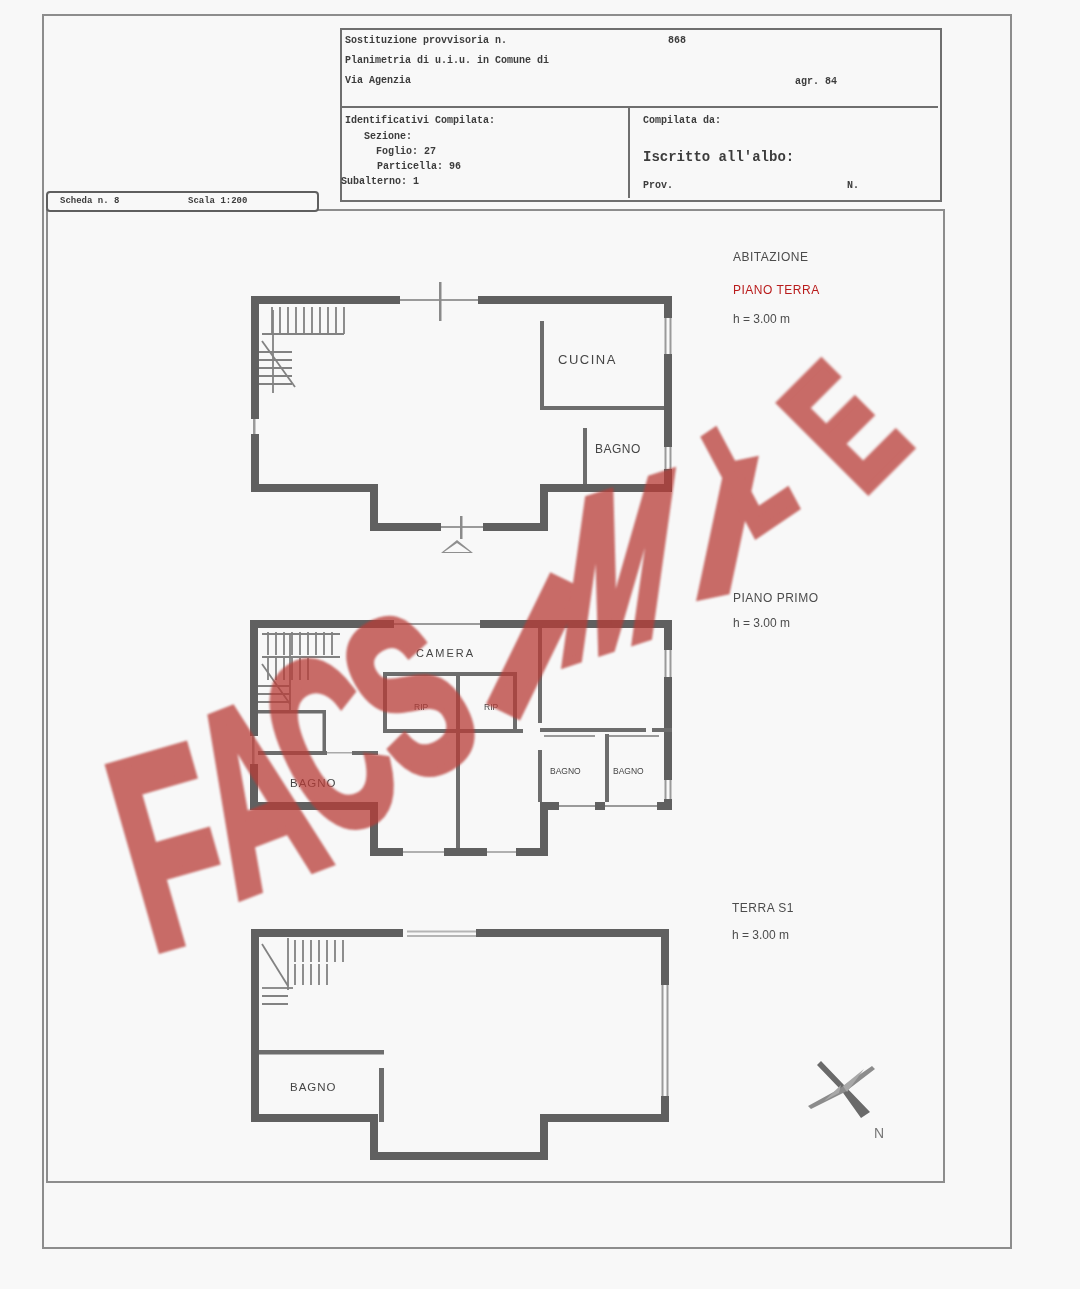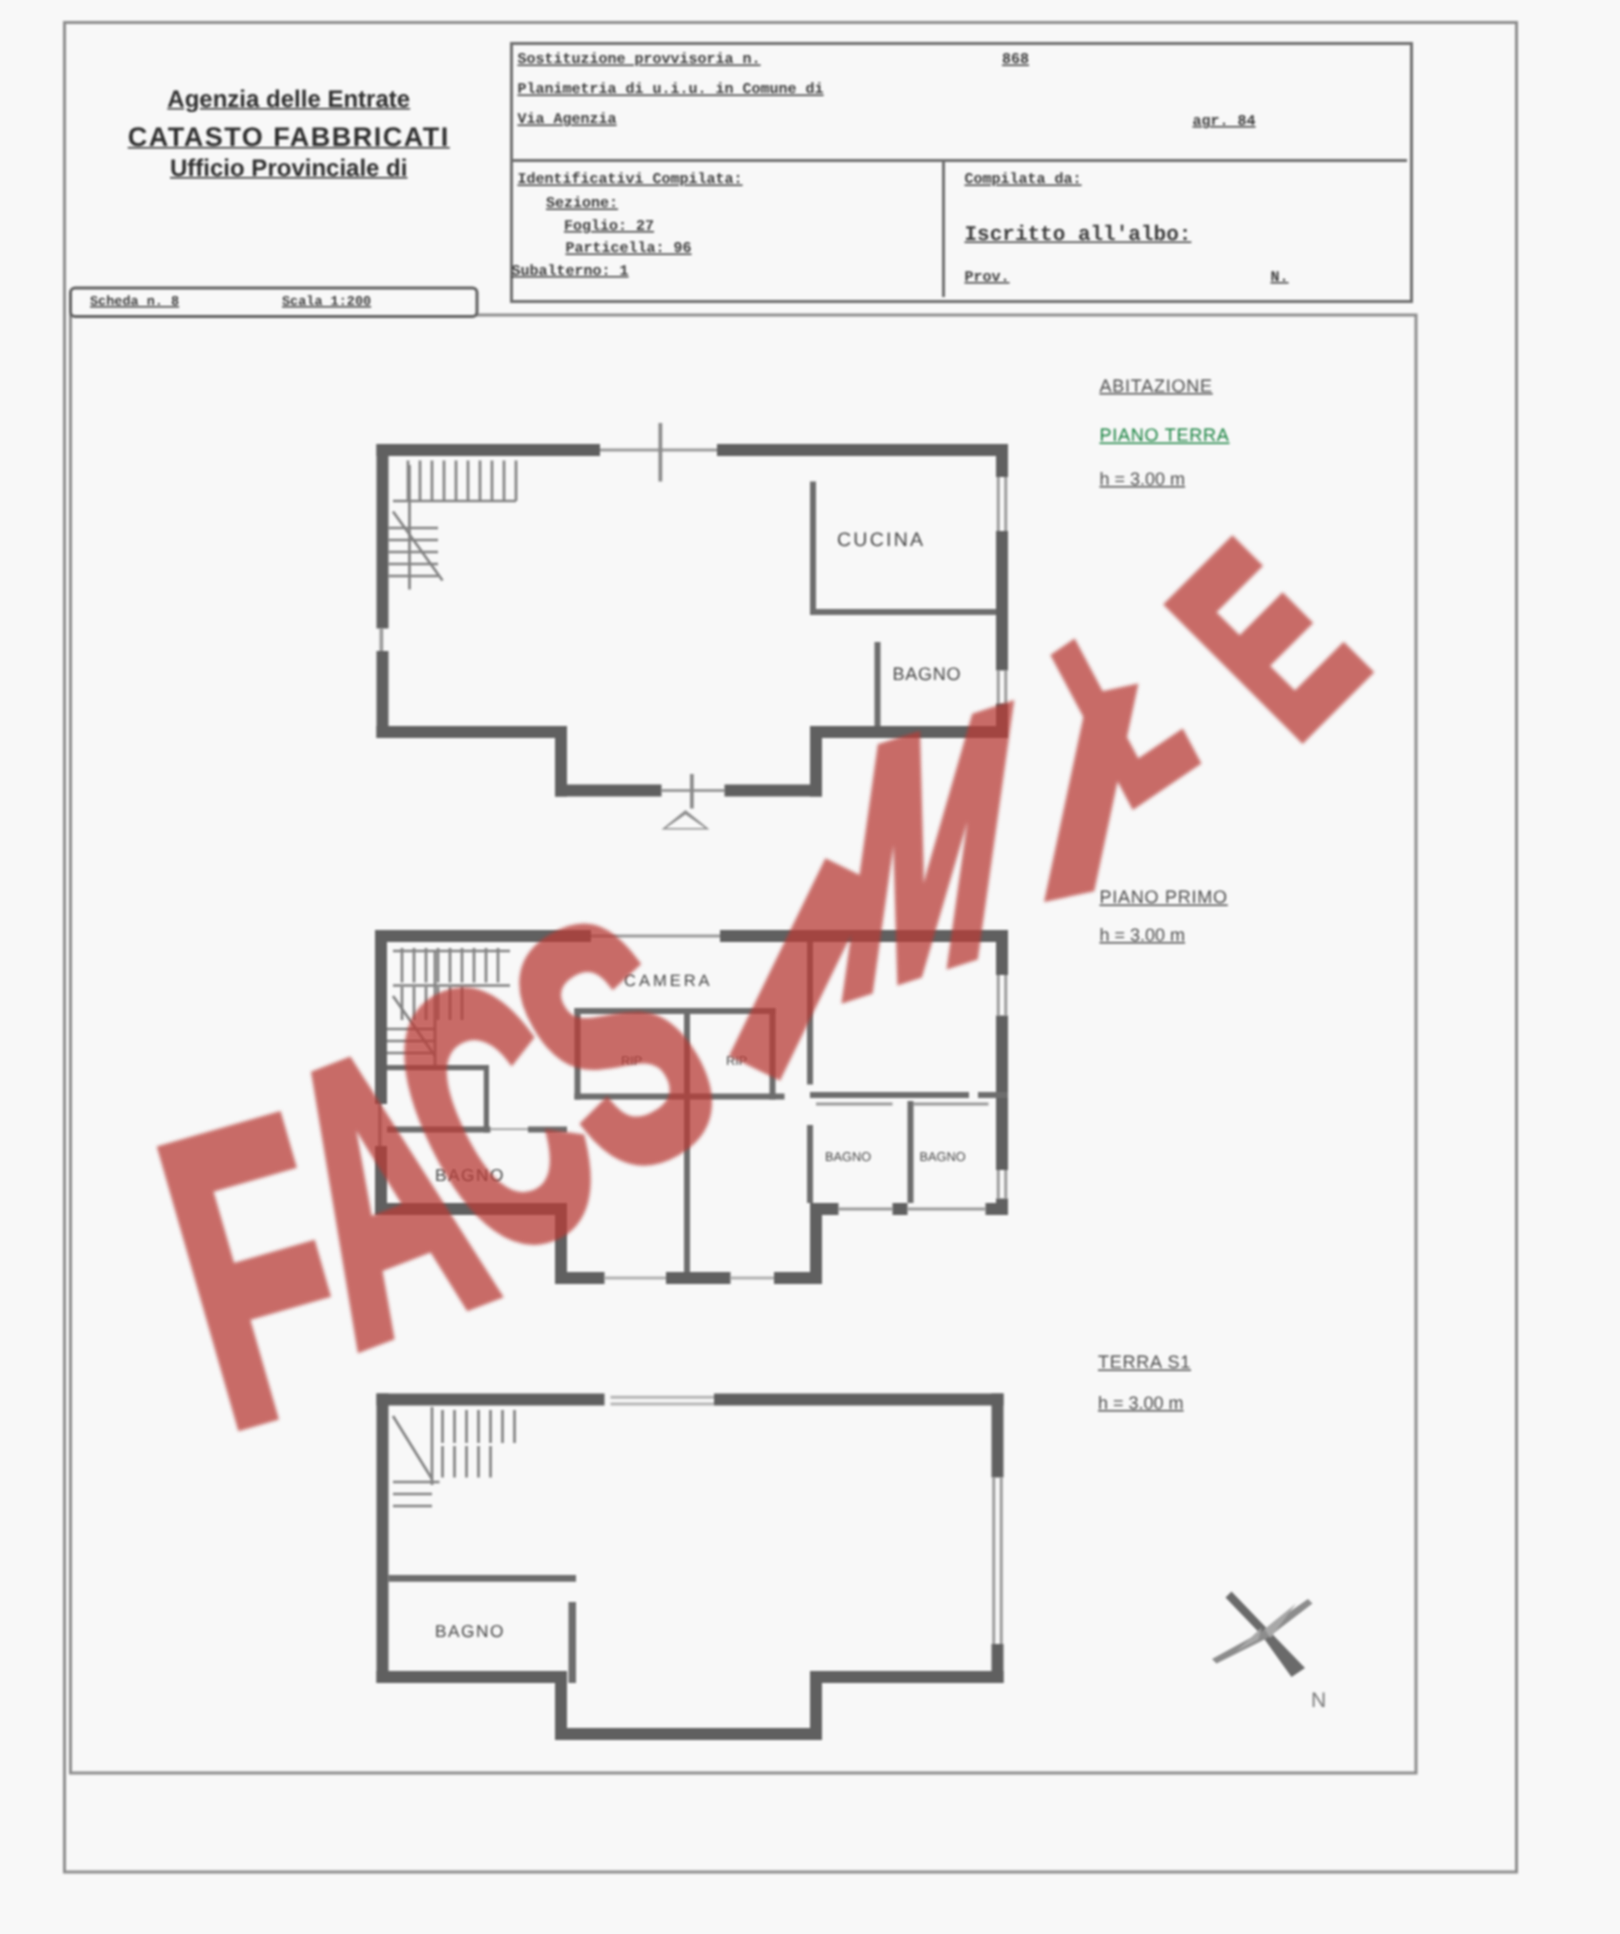--- a/index.html
+++ b/index.html
@@ -1,32 +1,27 @@
 <!DOCTYPE html>
 <html><head>
 <meta charset="utf-8">
 <style>
   html,body{margin:0;padding:0;background:#f8f8f8;}
   .page{position:relative;width:1080px;height:1289px;overflow:hidden;
         font-family:"Liberation Sans",sans-serif;filter:blur(0.65px);}
-  .abs{position:absolute;text-decoration:underline;}
+  .abs{position:absolute;}
   .mono{font-family:"Liberation Mono",monospace;font-weight:bold;color:#3c3c3c;}
   svg{position:absolute;left:0;top:0;}
 </style>
 </head>
 <body>
 <div class="page">
 
 <div class="abs" style="left:42px;top:14px;width:966px;height:1231px;border:2px solid #8d8d8d;"></div>
 
-<div class="abs" style="left:60px;top:58px;width:265px;text-align:center;color:#2e2e2e;">
-  <div style="font-size:16px;font-weight:bold;">Agenzia delle Entrate</div>
-  <div style="font-size:18px;font-weight:bold;letter-spacing:1px;margin-top:5px;">CATASTO FABBRICATI</div>
-  <div style="font-size:16px;font-weight:bold;margin-top:2px;">Ufficio Provinciale di</div>
-</div>
 
 <div class="abs" style="left:340px;top:28px;width:598px;height:170px;border:2px solid #6f6f6f;"></div>
 
 <div class="abs" style="left:340px;top:106px;width:598px;height:2px;background:#6f6f6f;"></div>
 
 <div class="abs" style="left:628px;top:106px;width:2px;height:92px;background:#6f6f6f;"></div>
 
 <div class="abs mono" style="left:345px;top:35px;font-size:10px;">Sostituzione provvisoria n.</div>
 
 <div class="abs mono" style="left:668px;top:35px;font-size:10px;">868</div>
@@ -48,21 +43,21 @@
 <div class="abs mono" style="left:643px;top:180px;font-size:10px;">Prov.</div>
 <div class="abs mono" style="left:847px;top:180px;font-size:10px;">N.</div>
 
 <div class="abs" style="left:46px;top:191px;width:269px;height:17px;border:2px solid #5f5f5f;border-radius:4px;background:#f8f8f8;z-index:3;"></div>
 <div class="abs mono" style="left:60px;top:196px;font-size:9px;z-index:4;">Scheda n.  8</div>
 <div class="abs mono" style="left:188px;top:196px;font-size:9px;z-index:4;">Scala 1:200</div>
 
 <div class="abs" style="left:46px;top:209px;width:895px;height:970px;border:2px solid #8d8d8d;"></div>
 
 <div class="abs" style="left:733px;top:250px;font-size:12px;color:#4c4c4c;letter-spacing:0.5px;">ABITAZIONE</div>
-<div class="abs" style="left:733px;top:283px;font-size:12px;color:#15803d;letter-spacing:0.5px;">PIANO TERRA</div>
+<div class="abs" style="left:733px;top:283px;font-size:12px;color:#b91c1c;letter-spacing:0.5px;">PIANO TERRA</div>
 <div class="abs" style="left:733px;top:312px;font-size:12px;color:#4c4c4c;">h = 3.00 m</div>
 
 <div class="abs" style="left:733px;top:591px;font-size:12px;color:#4c4c4c;letter-spacing:0.5px;">PIANO PRIMO</div>
 <div class="abs" style="left:733px;top:616px;font-size:12px;color:#4c4c4c;">h = 3.00 m</div>
 
 <div class="abs" style="left:732px;top:901px;font-size:12px;color:#4c4c4c;letter-spacing:0.5px;">TERRA S1</div>
 <div class="abs" style="left:732px;top:928px;font-size:12px;color:#4c4c4c;">h = 3.00 m</div>
 
 <svg width="1080" height="1289" viewBox="0 0 1080 1289">
   <g id="plan1" fill="#606060" stroke="none">

